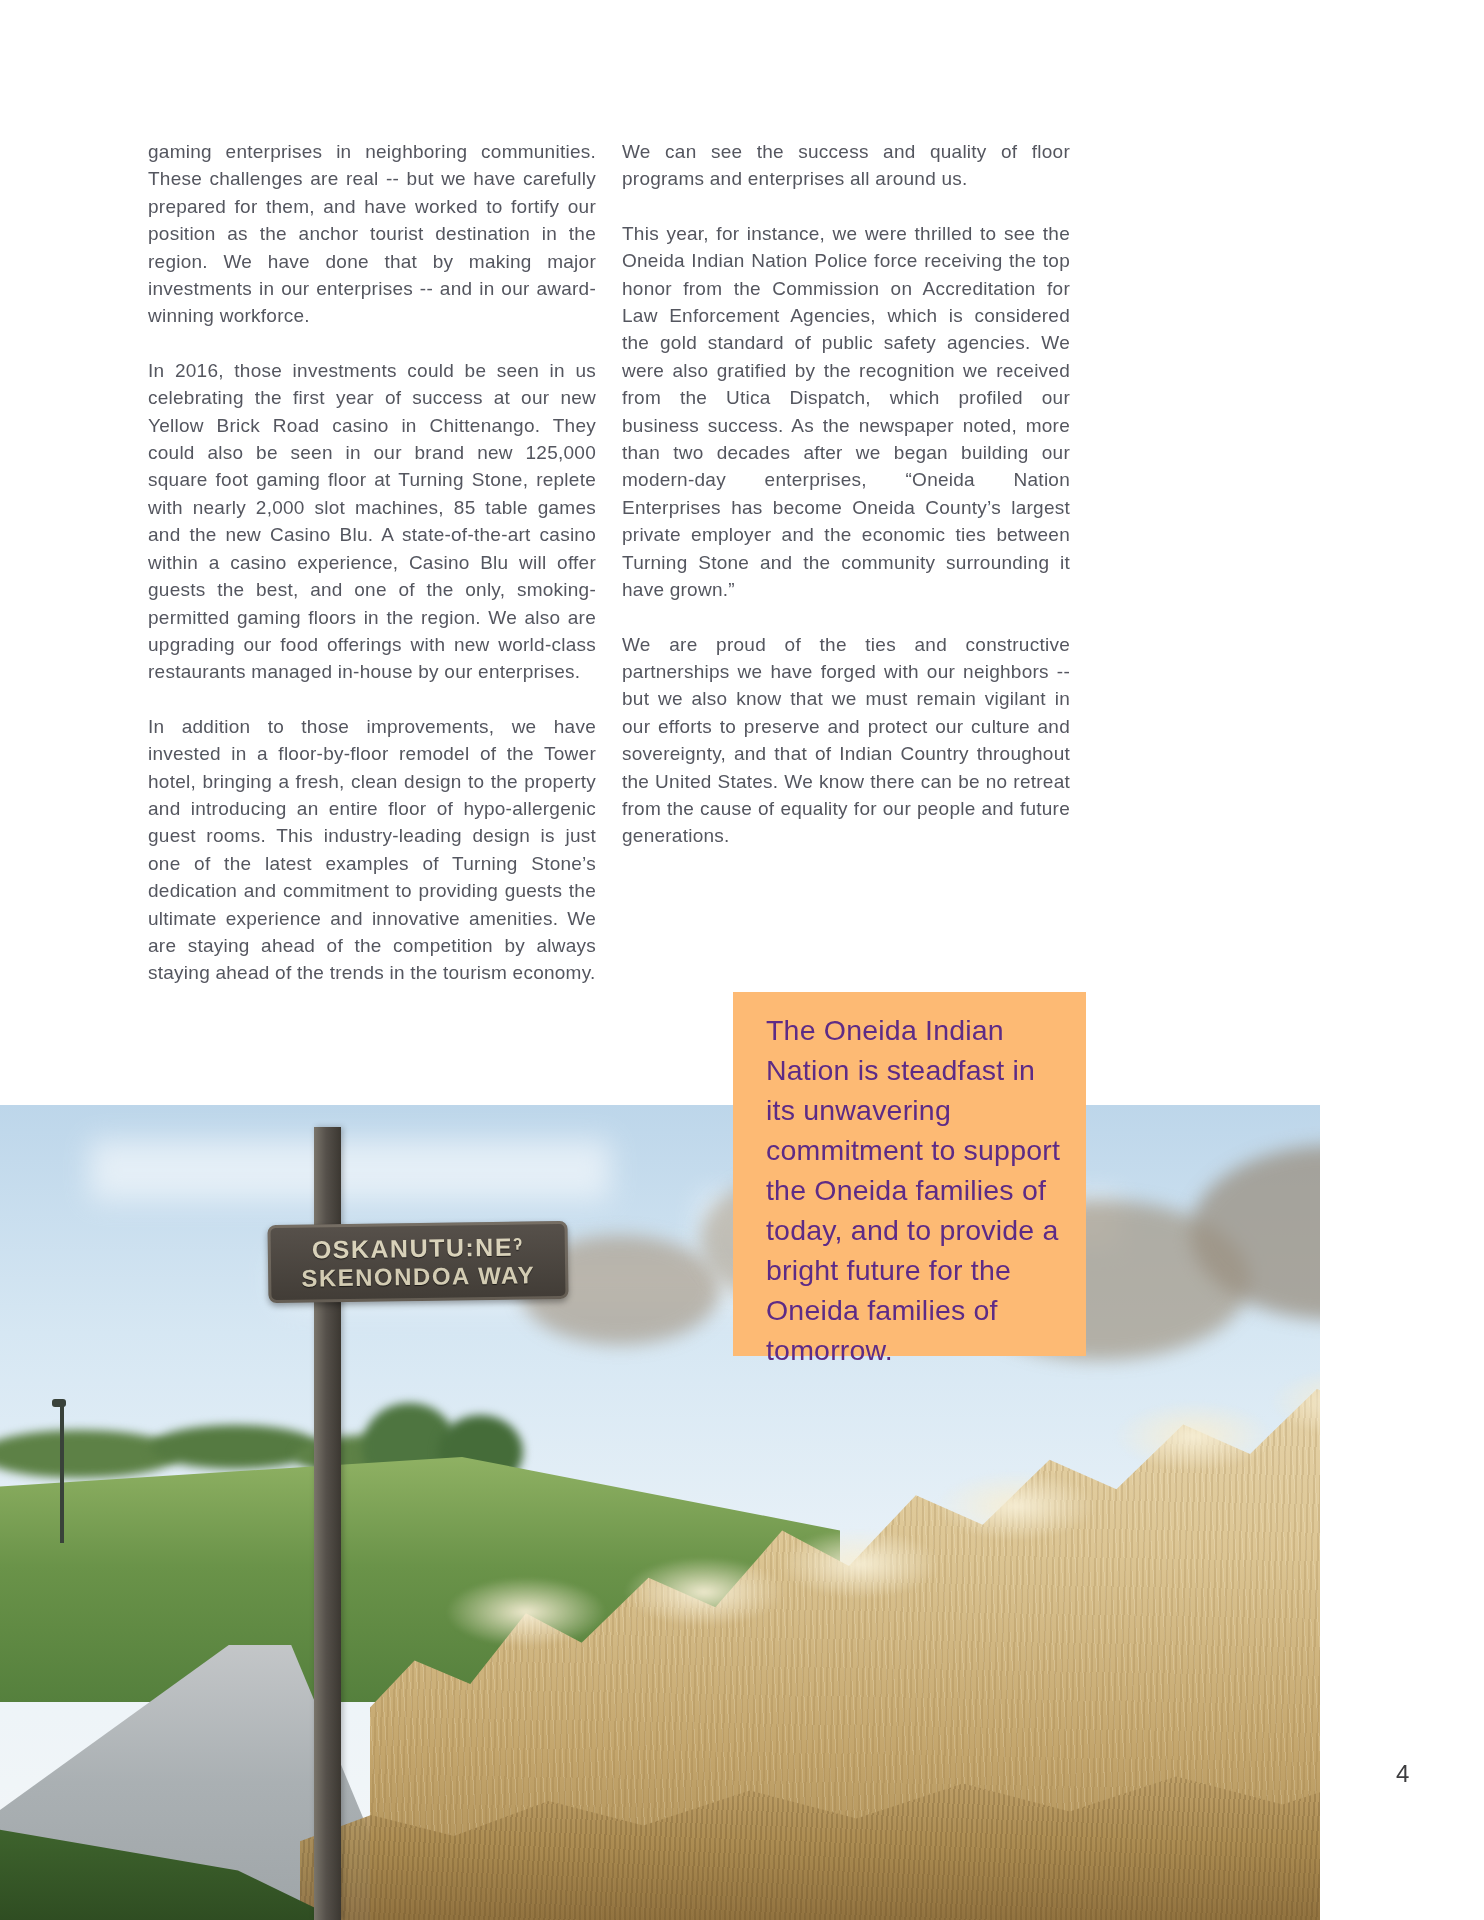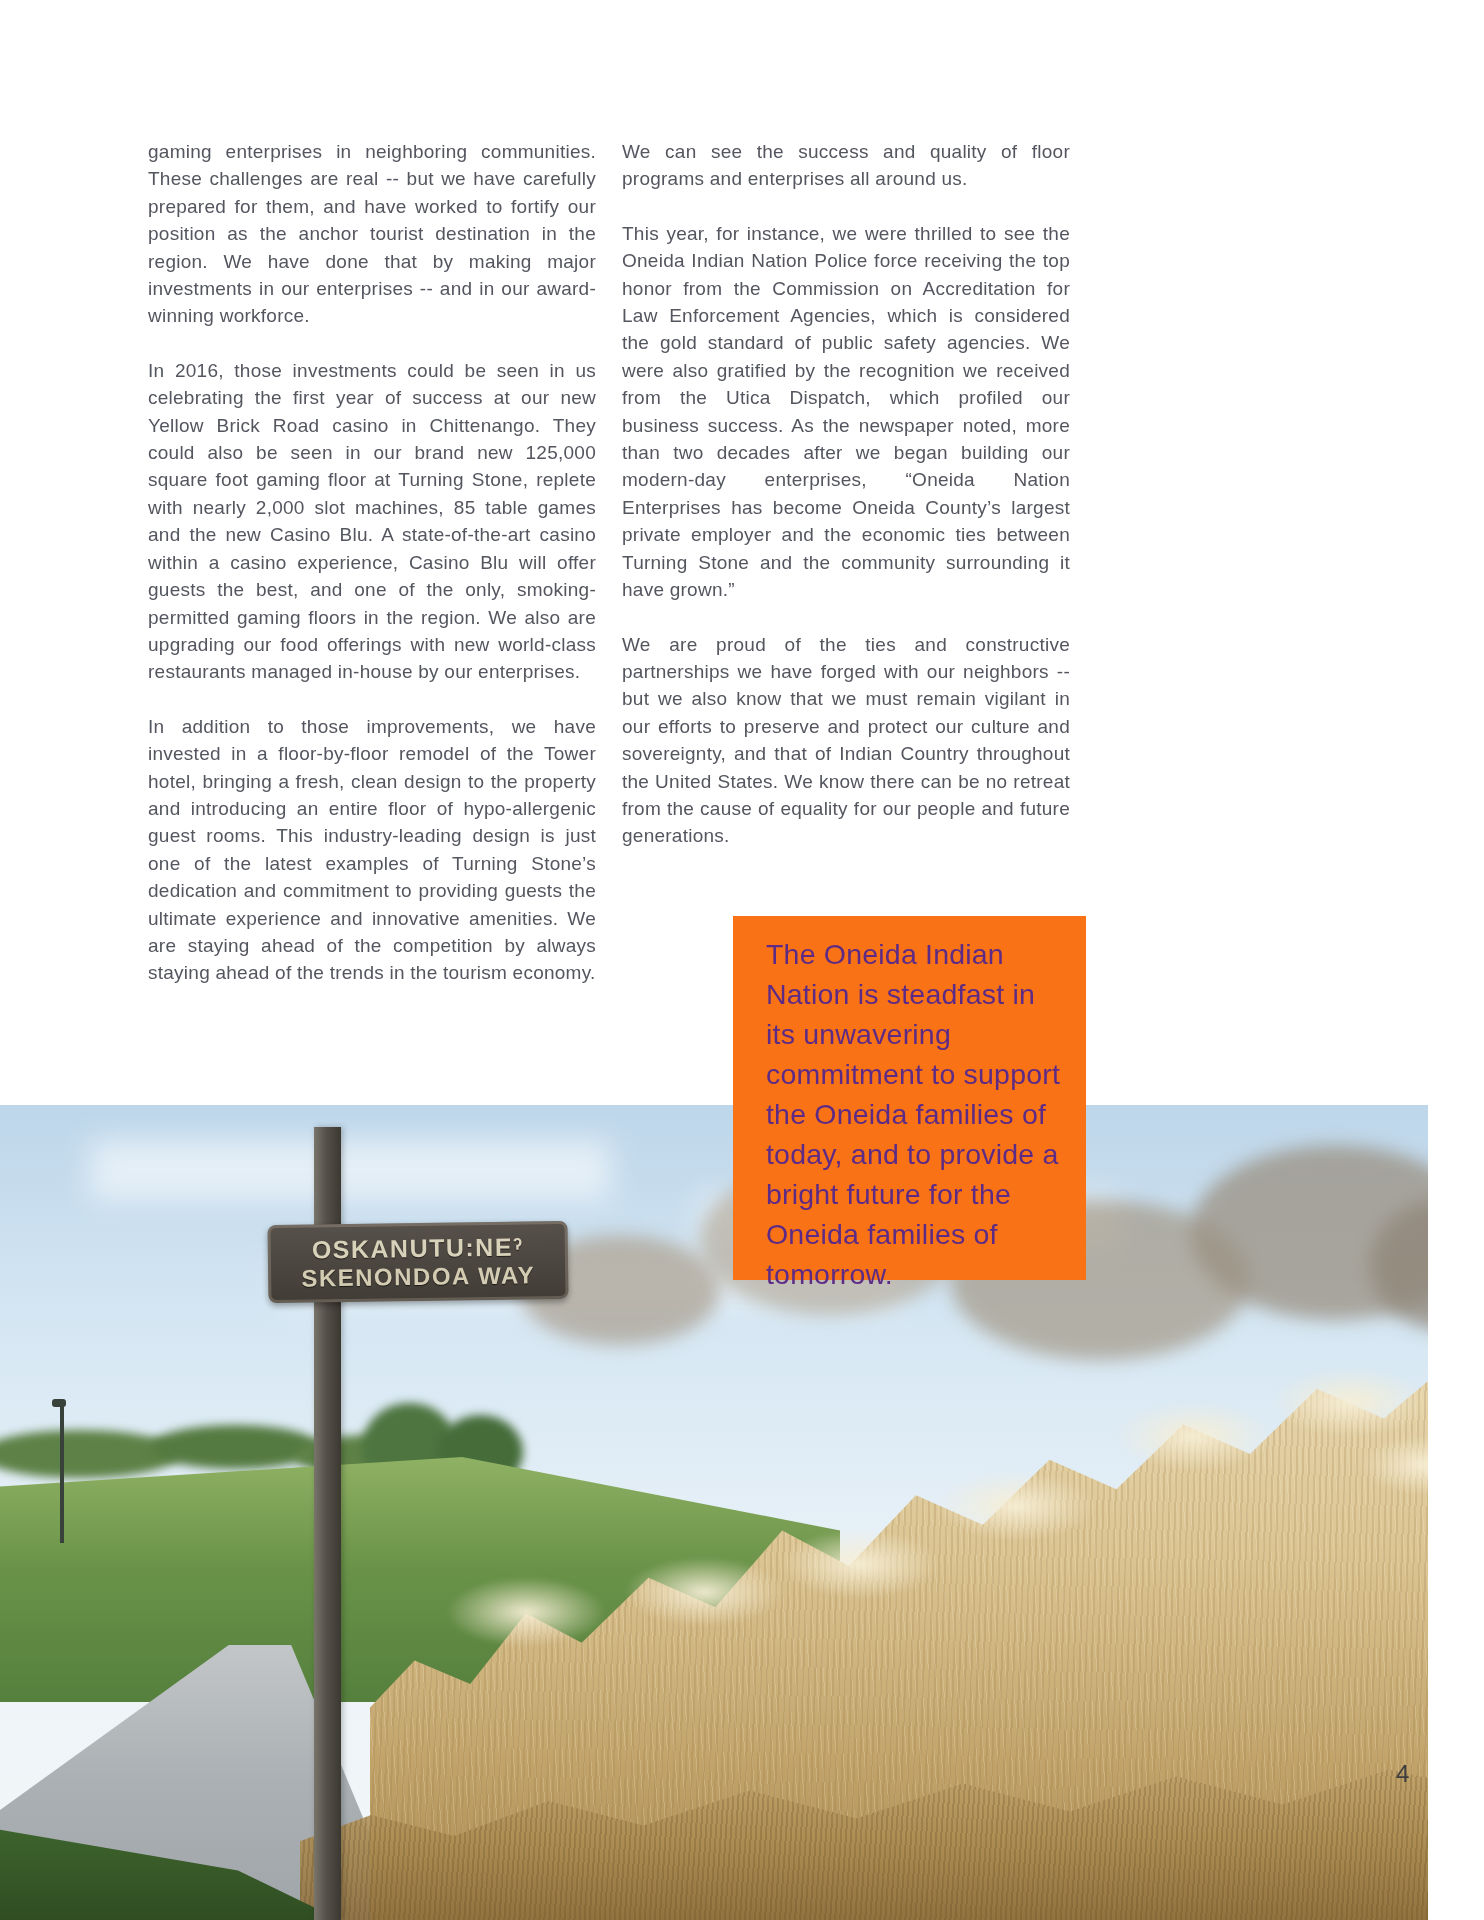--- a/index.html
+++ b/index.html
@@ -10,27 +10,27 @@
 
   
   .col { position:absolute; top:138px; width:448px; color:#54565f;
          font-size:19px; line-height:27.4px; letter-spacing:0.25px;
          text-align:justify; }
   .col-left  { left:140px;margin-left:8px; }
   .col-right { left:622px; }
   .col p { margin-bottom:27px; }
 
   
-  .pullquote { position:absolute; left:733px; top:916px; width:353px; height:364px;
-               background:#f97316; z-index:9; padding:18px 14px 20px 33px; }
+  .pullquote { position:absolute; left:733px; top:992px; width:353px; height:364px;
+               background:#fdba74; z-index:9; padding:18px 14px 20px 33px; }
   .pullquote p { color:#5d2b86; font-size:28.5px; line-height:40px; font-weight:400;
                  letter-spacing:0.2px; text-align:left; }
 
   
-  .photo { position:absolute; left:0; top:1105px; width:1428px; height:815px; overflow:hidden; }
+  .photo { position:absolute; left:0; top:1105px; width:1320px; height:815px; overflow:hidden; }
   .sky { position:absolute; inset:0;
          background:linear-gradient(180deg,#bdd6ea 0%, #d6e7f3 28%, #eaf2f8 58%, #f4f7f8 100%); }
   .cloud { position:absolute; background:#ffffff; border-radius:50%；
            filter:blur(14px); opacity:0.55; }
   .cloud.c1 { left:90px;  top:35px;  width:520px; height:60px; filter:blur(14px); opacity:.55;}
   .cloud.c2 { left:700px; top:90px;  width:420px; height:52px; filter:blur(14px); opacity:.5;}
   .cloud.c3 { left:280px; top:150px; width:620px; height:50px; filter:blur(16px); opacity:.45;}
 
   .btree { position:absolute; border-radius:50%; filter:blur(9px); }
   .bt1 { left:520px;  top:130px; width:200px; height:110px; background:#a99e8e; opacity:.7; }

